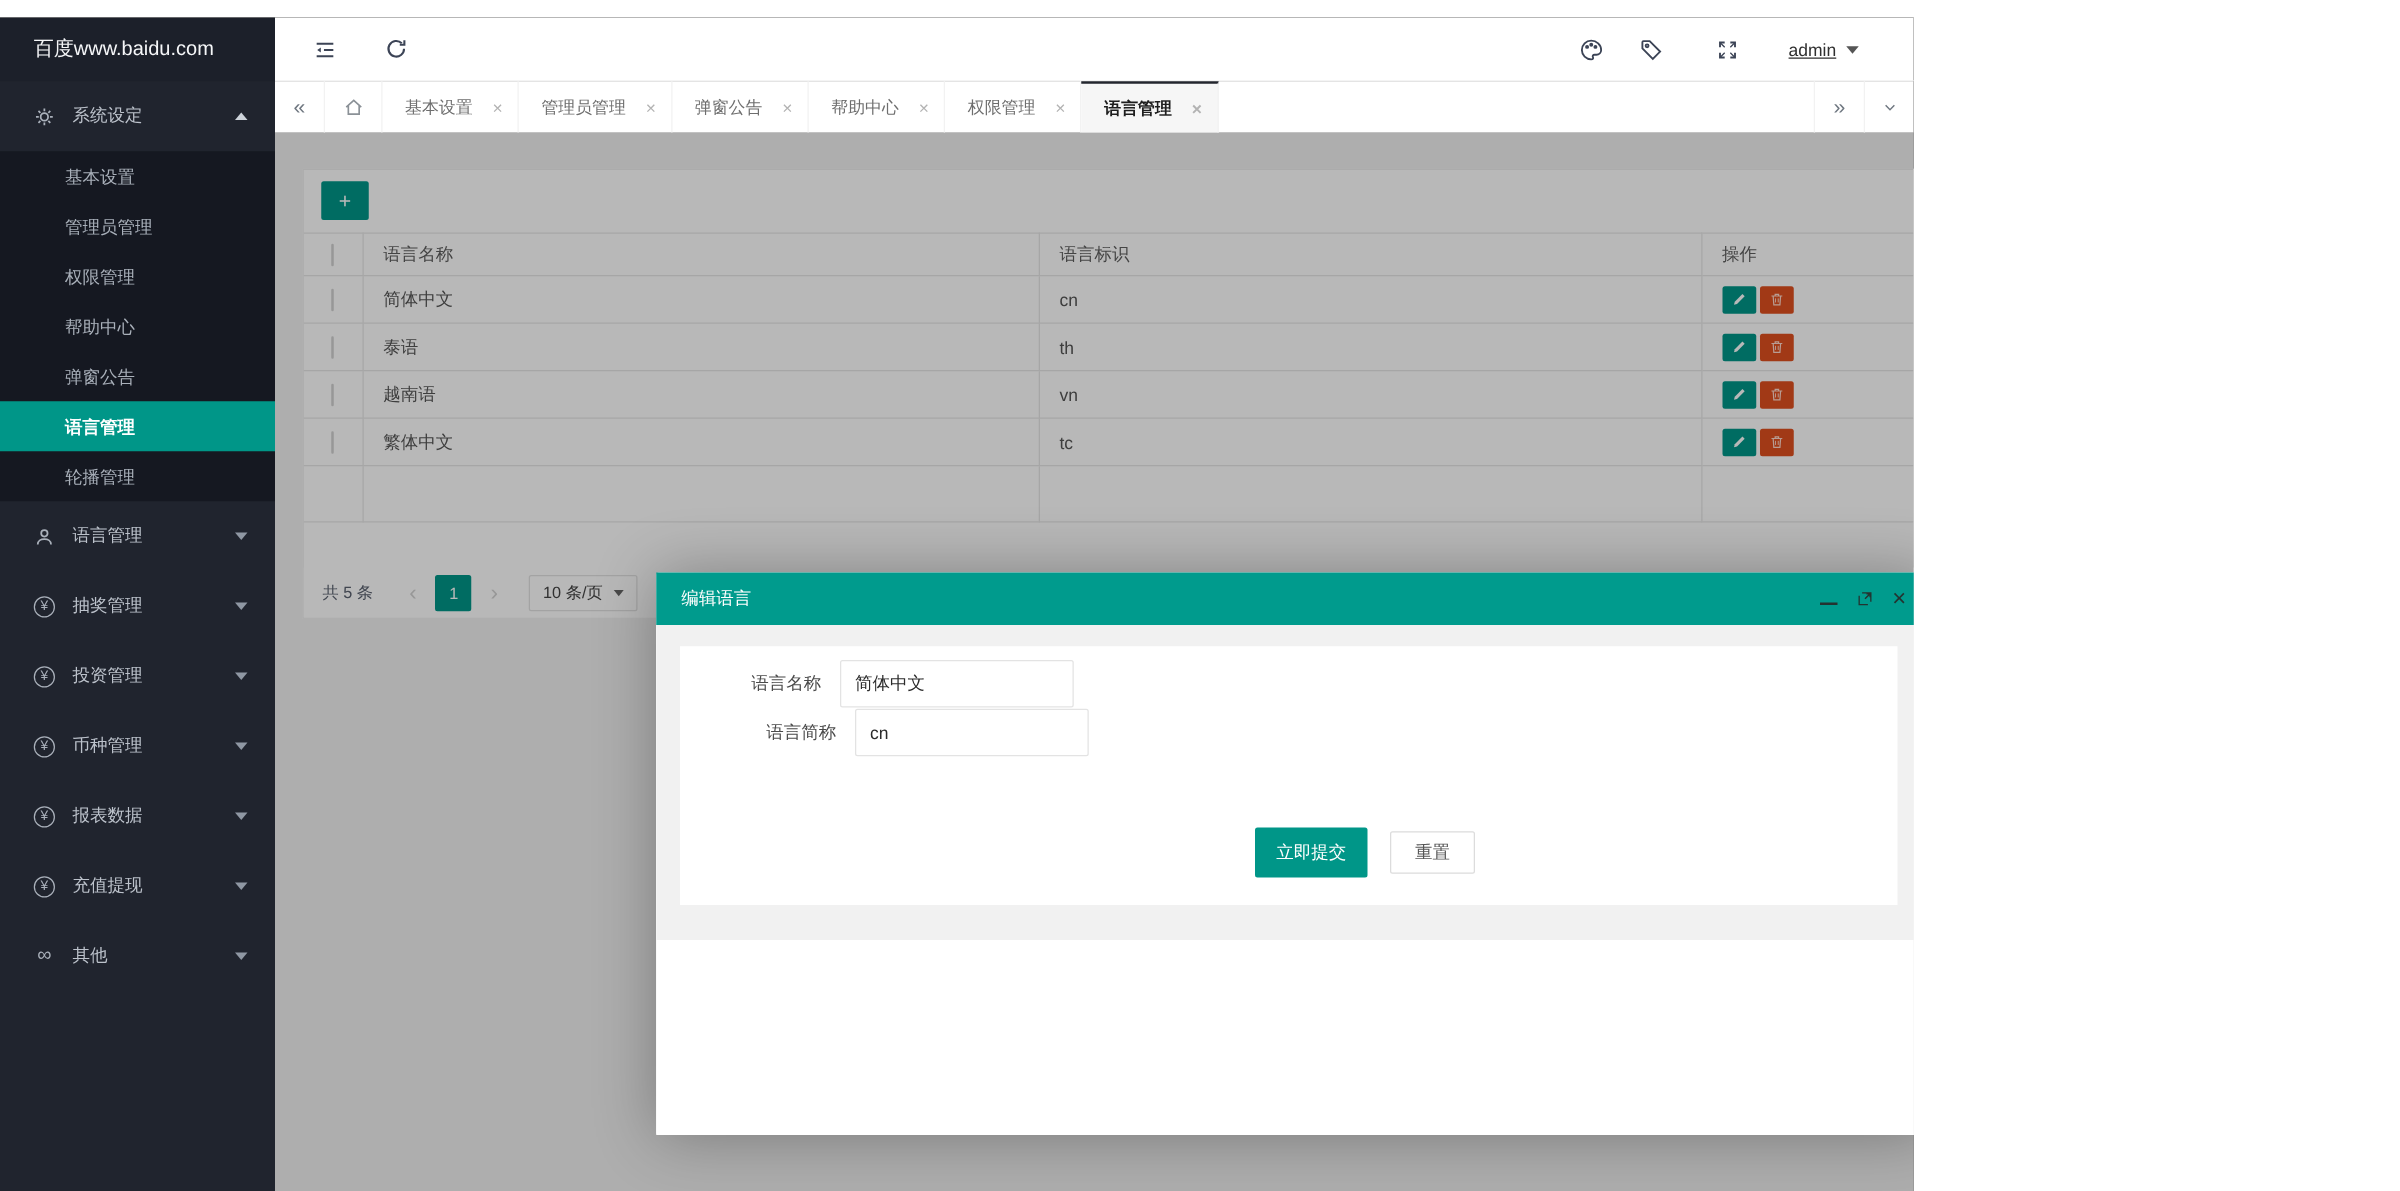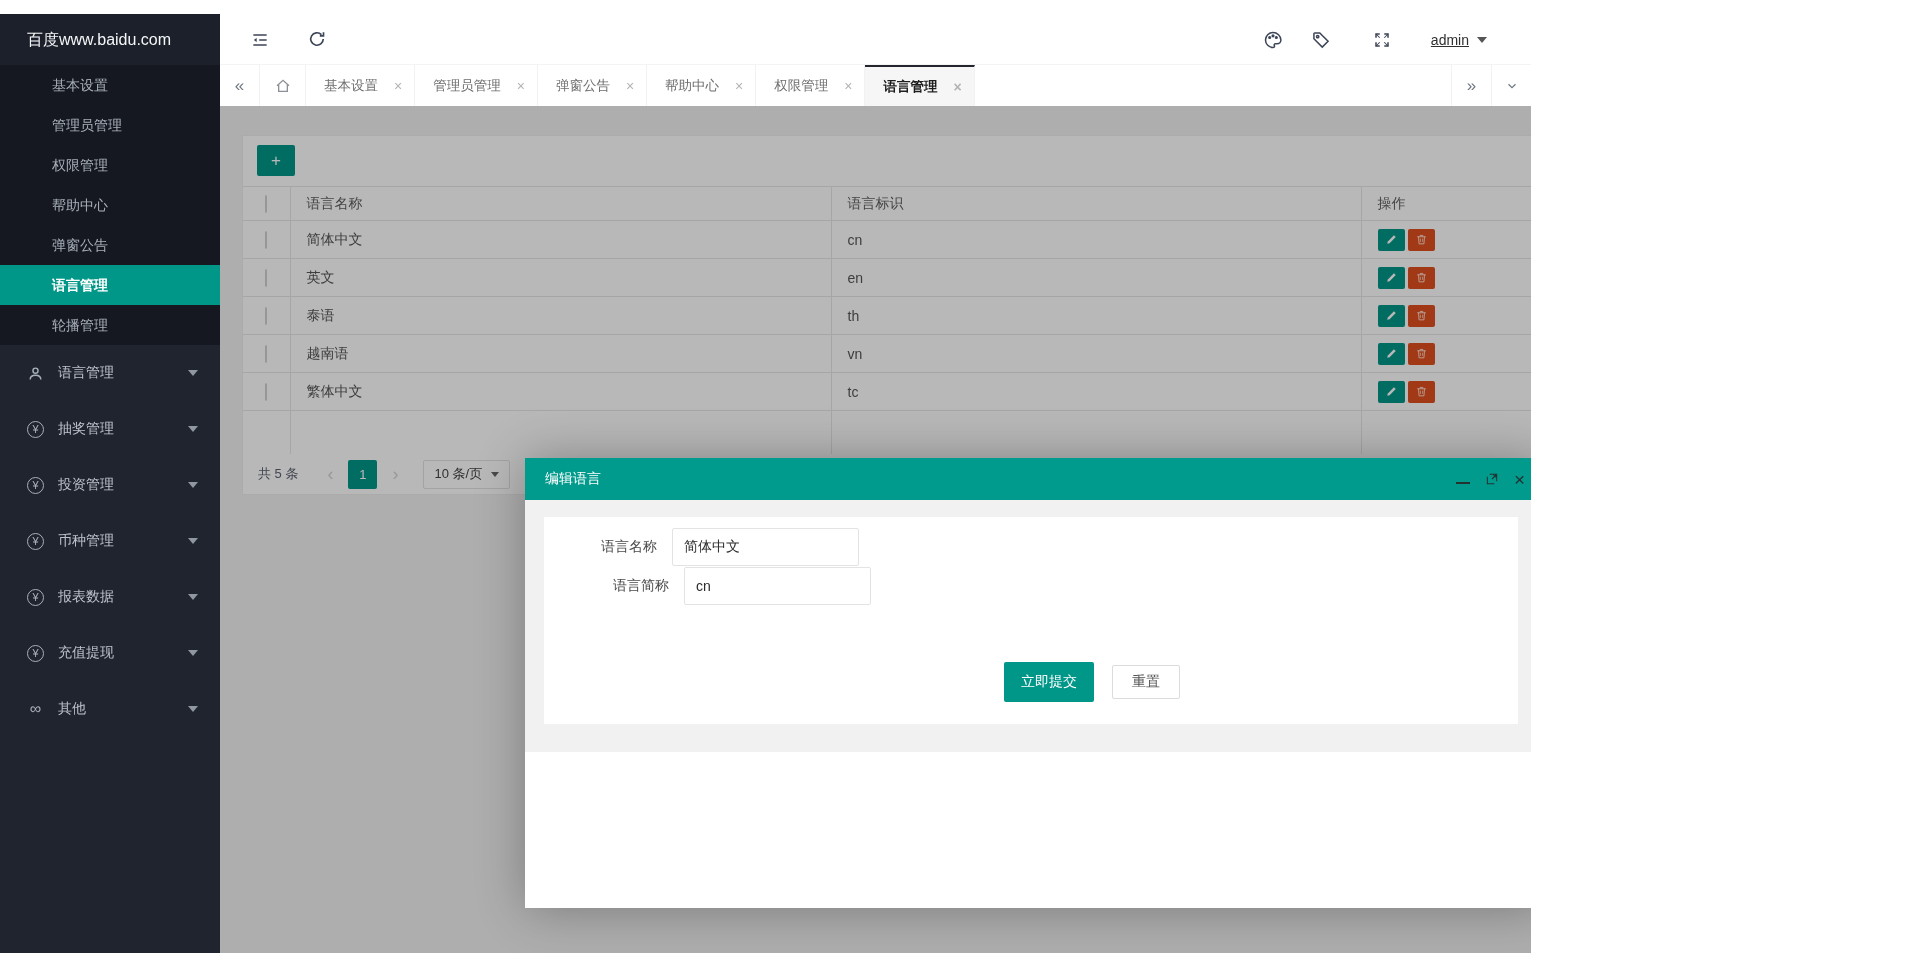--- a/index.html
+++ b/index.html
@@ -110,20 +110,30 @@
   .btn-reset { width:68px; height:34px; background:#fff; color:#555; border:1px solid #dcdcdc; border-radius:2px; font-size:14px; cursor:pointer; font-family:inherit; }
 </style>
 </head>
 <body>
 
 <div class="app">
 
   <aside class="sidebar">
     <div class="logo">百度www.baidu.com</div>
 
+    <div class="nav-parent">
+      <span class="nav-icon">
+        <svg viewBox="0 0 24 24" fill="none" stroke="currentColor" stroke-width="2">
+          <circle cx="12" cy="12" r="4.2"></circle>
+          <path d="M12 2.5v3.2M12 18.3v3.2M2.5 12h3.2M18.3 12h3.2M5.3 5.3l2.2 2.2M16.5 16.5l2.2 2.2M18.7 5.3l-2.2 2.2M7.5 16.5l-2.2 2.2"></path>
+        </svg>
+      </span>
+      <span>系统设定</span>
+      <span class="caret tri-up"></span>
+    </div>
     <div class="submenu">
       <div class="submenu-item">基本设置</div>
       <div class="submenu-item">管理员管理</div>
       <div class="submenu-item">权限管理</div>
       <div class="submenu-item">帮助中心</div>
       <div class="submenu-item">弹窗公告</div>
       <div class="submenu-item active">语言管理</div>
       <div class="submenu-item">轮播管理</div>
     </div>
 
@@ -326,40 +336,20 @@
                     <svg viewBox="0 0 24 24" fill="none" stroke="#ffd9cc" stroke-width="1.8">
                       <path d="M4 7h16M9.5 7V4.5h5V7M6.5 7l1 13h9l1-13"></path>
                       <path d="M10 10.5v6M14 10.5v6" stroke-width="1.4"></path>
                     </svg>
                   </button>
             </span>
               </td>
           </tr>
           <tr>
             <td class="cb-cell"><span class="cb"></span></td>
-            <td>英文</td>
-            <td>en</td>
-            <td>
-                <span class="ops">
-              <button class="btn-edit">
-                    <svg viewBox="0 0 24 24">
-                      <path d="M4 20l1.2-4.5L16.5 4.2l3.3 3.3L8.5 18.8 4 20z" fill="#fff"></path>
-                    </svg>
-                  </button>
-              <button class="btn-del">
-                    <svg viewBox="0 0 24 24" fill="none" stroke="#ffd9cc" stroke-width="1.8">
-                      <path d="M4 7h16M9.5 7V4.5h5V7M6.5 7l1 13h9l1-13"></path>
-                      <path d="M10 10.5v6M14 10.5v6" stroke-width="1.4"></path>
-                    </svg>
-                  </button>
-            </span>
-              </td>
-          </tr>
-          <tr>
-            <td class="cb-cell"><span class="cb"></span></td>
             <td>泰语</td>
             <td>th</td>
             <td>
                 <span class="ops">
               <button class="btn-edit">
                     <svg viewBox="0 0 24 24">
                       <path d="M4 20l1.2-4.5L16.5 4.2l3.3 3.3L8.5 18.8 4 20z" fill="#fff"></path>
                     </svg>
                   </button>
               <button class="btn-del">

